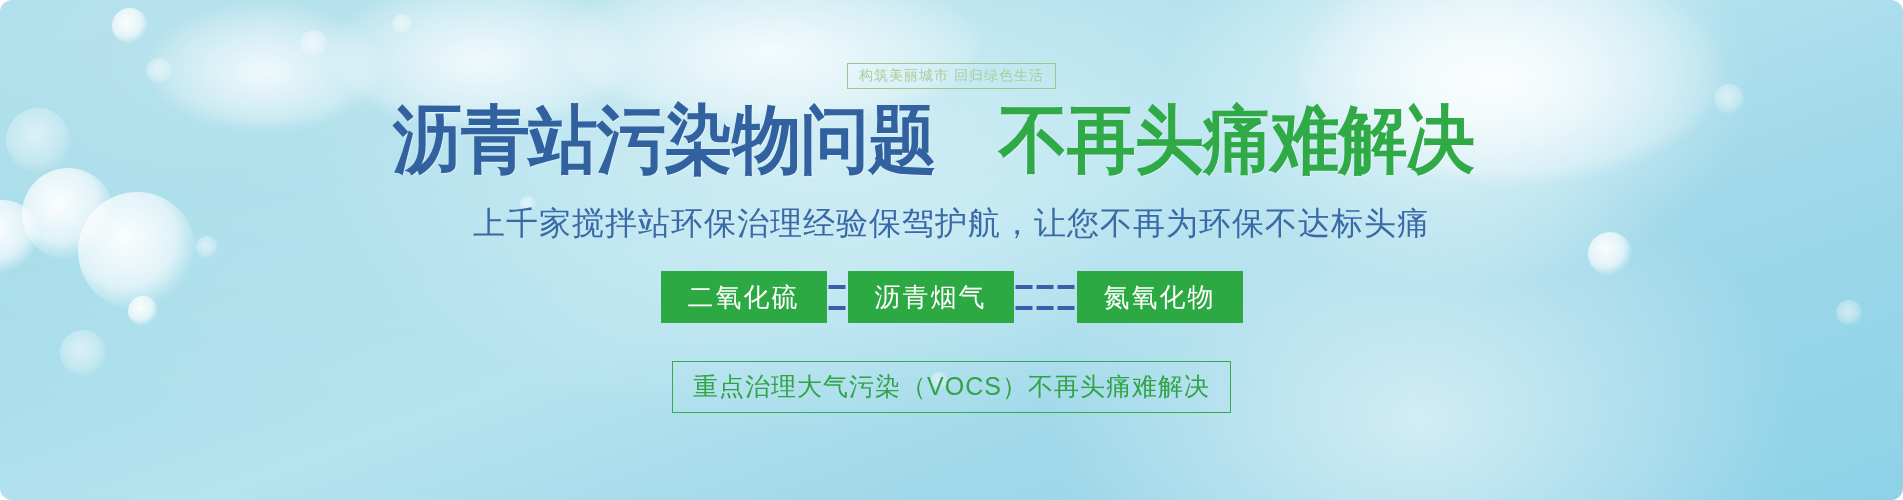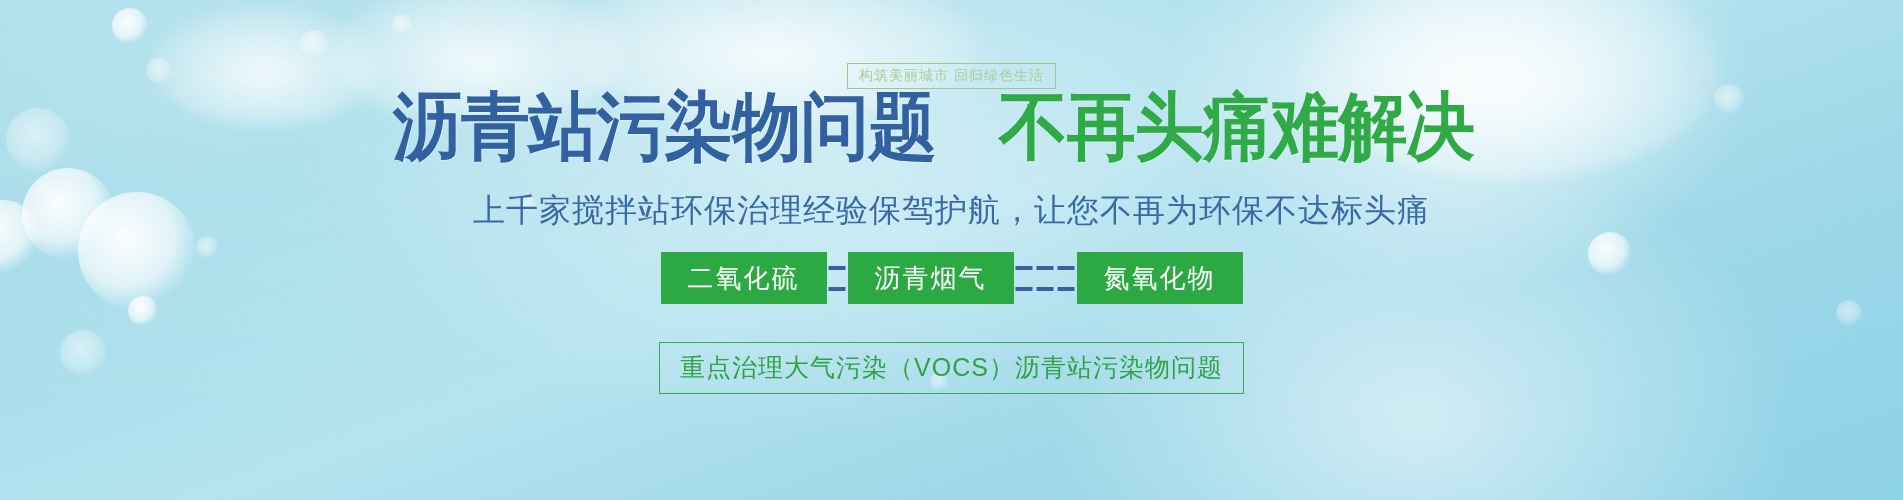--- a/index.html
+++ b/index.html
@@ -13,20 +13,21 @@
   #banner {
     position:relative;
     width:1903px; height:500px;
     background:
       radial-gradient(ellipse 420px 300px at 1460px 80px, rgba(255,255,255,0.75) 0%, rgba(255,255,255,0) 70%),
       radial-gradient(ellipse 520px 380px at 1420px 420px, rgba(255,255,255,0.55) 0%, rgba(255,255,255,0) 72%),
       radial-gradient(ellipse 700px 420px at 820px 120px, rgba(255,255,255,0.45) 0%, rgba(255,255,255,0) 75%),
       radial-gradient(ellipse 900px 520px at 250px 60px, rgba(255,255,255,0.20) 0%, rgba(255,255,255,0) 70%),
       linear-gradient(160deg, #a8dcea 0%, #a3dbe9 22%, #b5e3ef 48%, #9fd8e9 70%, #8ed2e7 100%);
     overflow:hidden;
+    border-radius:12px;
   }
 
   
   #bokeh { position:absolute; inset:0; pointer-events:none; }
   .bk {
     position:absolute; border-radius:50%;
     background:radial-gradient(circle at 40% 38%, rgba(255,255,255,0.95) 0%, rgba(255,255,255,0.62) 48%, rgba(255,255,255,0) 72%);
   }
   .bk.soft {
     background:radial-gradient(circle at 45% 42%, rgba(255,255,255,0.55) 0%, rgba(255,255,255,0.28) 52%, rgba(255,255,255,0) 76%);
@@ -52,20 +53,21 @@
     font-size:14px;
     line-height:1.2;
     letter-spacing:1px;
     color:#a6cf9c;
     white-space:nowrap;
     background:transparent;
   }
 
   
   #headline {
+    margin-top:13px;
     display:flex; align-items:baseline; white-space:nowrap;
     font-weight:bold;
     font-size:74px;
     line-height:1.02;
     text-align:center;
   }
   #headline .hl-blue {
     color:#31619e;
     letter-spacing:-1px;
     transform:scaleX(0.93);
@@ -85,21 +87,21 @@
   #subtitle {
     margin-top:25px;
     font-size:32px;
     color:#3a6aa6;
     letter-spacing:1px;
     white-space:nowrap;
   }
 
   
   #pills {
-    margin-top:19px;
+    margin-top:25px;
     display:flex; align-items:stretch;
     height:68px;
   }
   .pill {
     background:#2da943;
     color:#ffffff;
     font-size:26px;
     letter-spacing:2px;
     display:flex; align-items:center; justify-content:center;
     padding:0 26px;
@@ -189,16 +191,16 @@
         <div class="dash top"></div>
         <div class="dash bottom"></div>
       </div>
       <div class="pill-sep">
         <div class="dash top"></div>
         <div class="dash bottom"></div>
       </div>
       <div class="pill">氮氧化物</div>
     </div>
 
-    <div id="footnote">重点治理大气污染（VOCS）沥青站污染物问题</div>
+    <div id="footnote">重点治理大气污染（VOCS）不再头痛难解决</div>
 
   </div>
 </div>
 
 </body></html>

